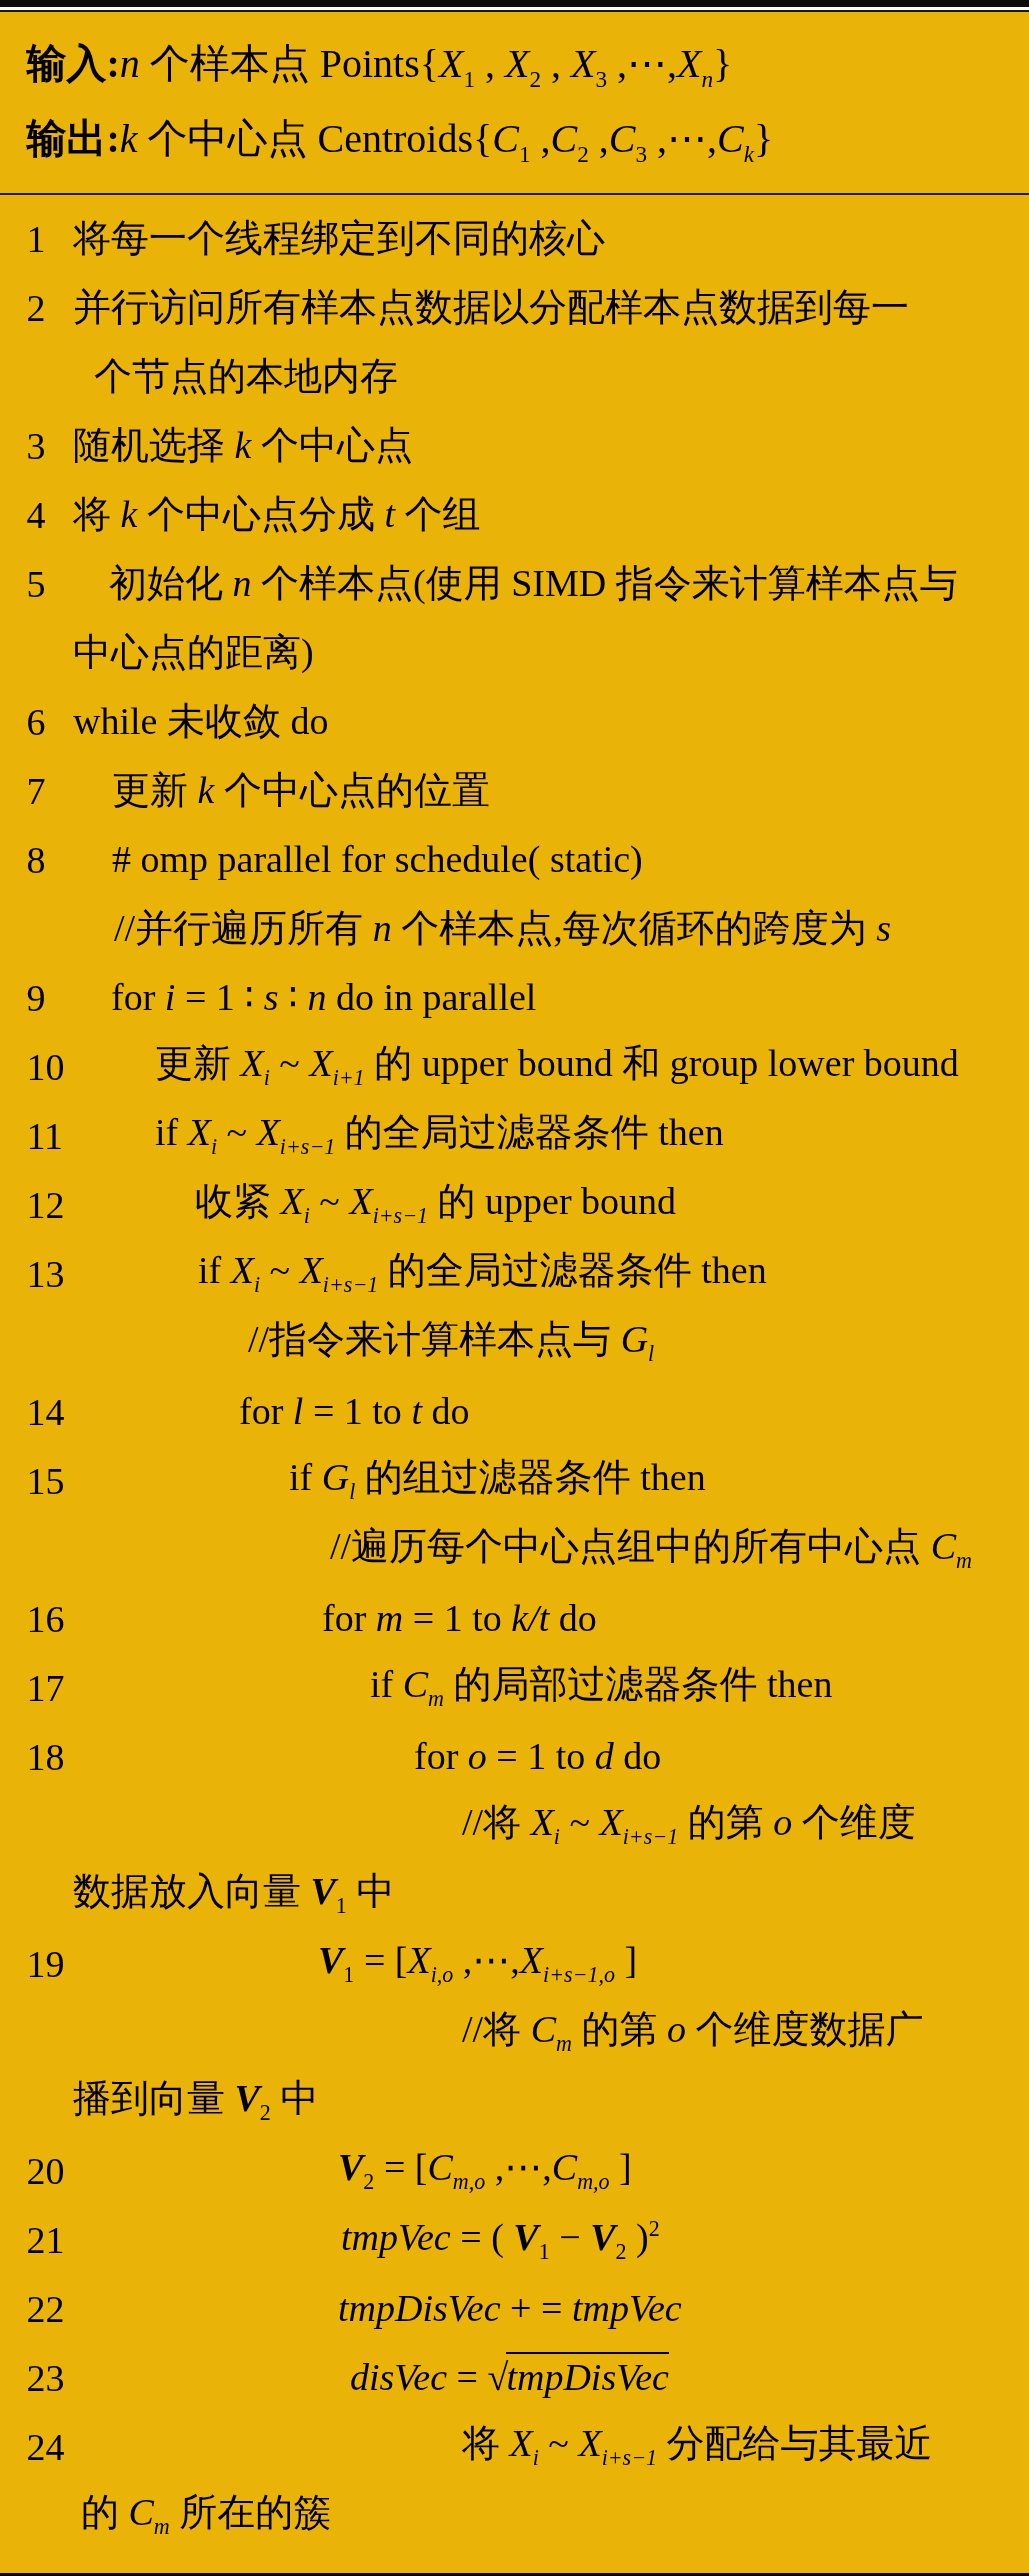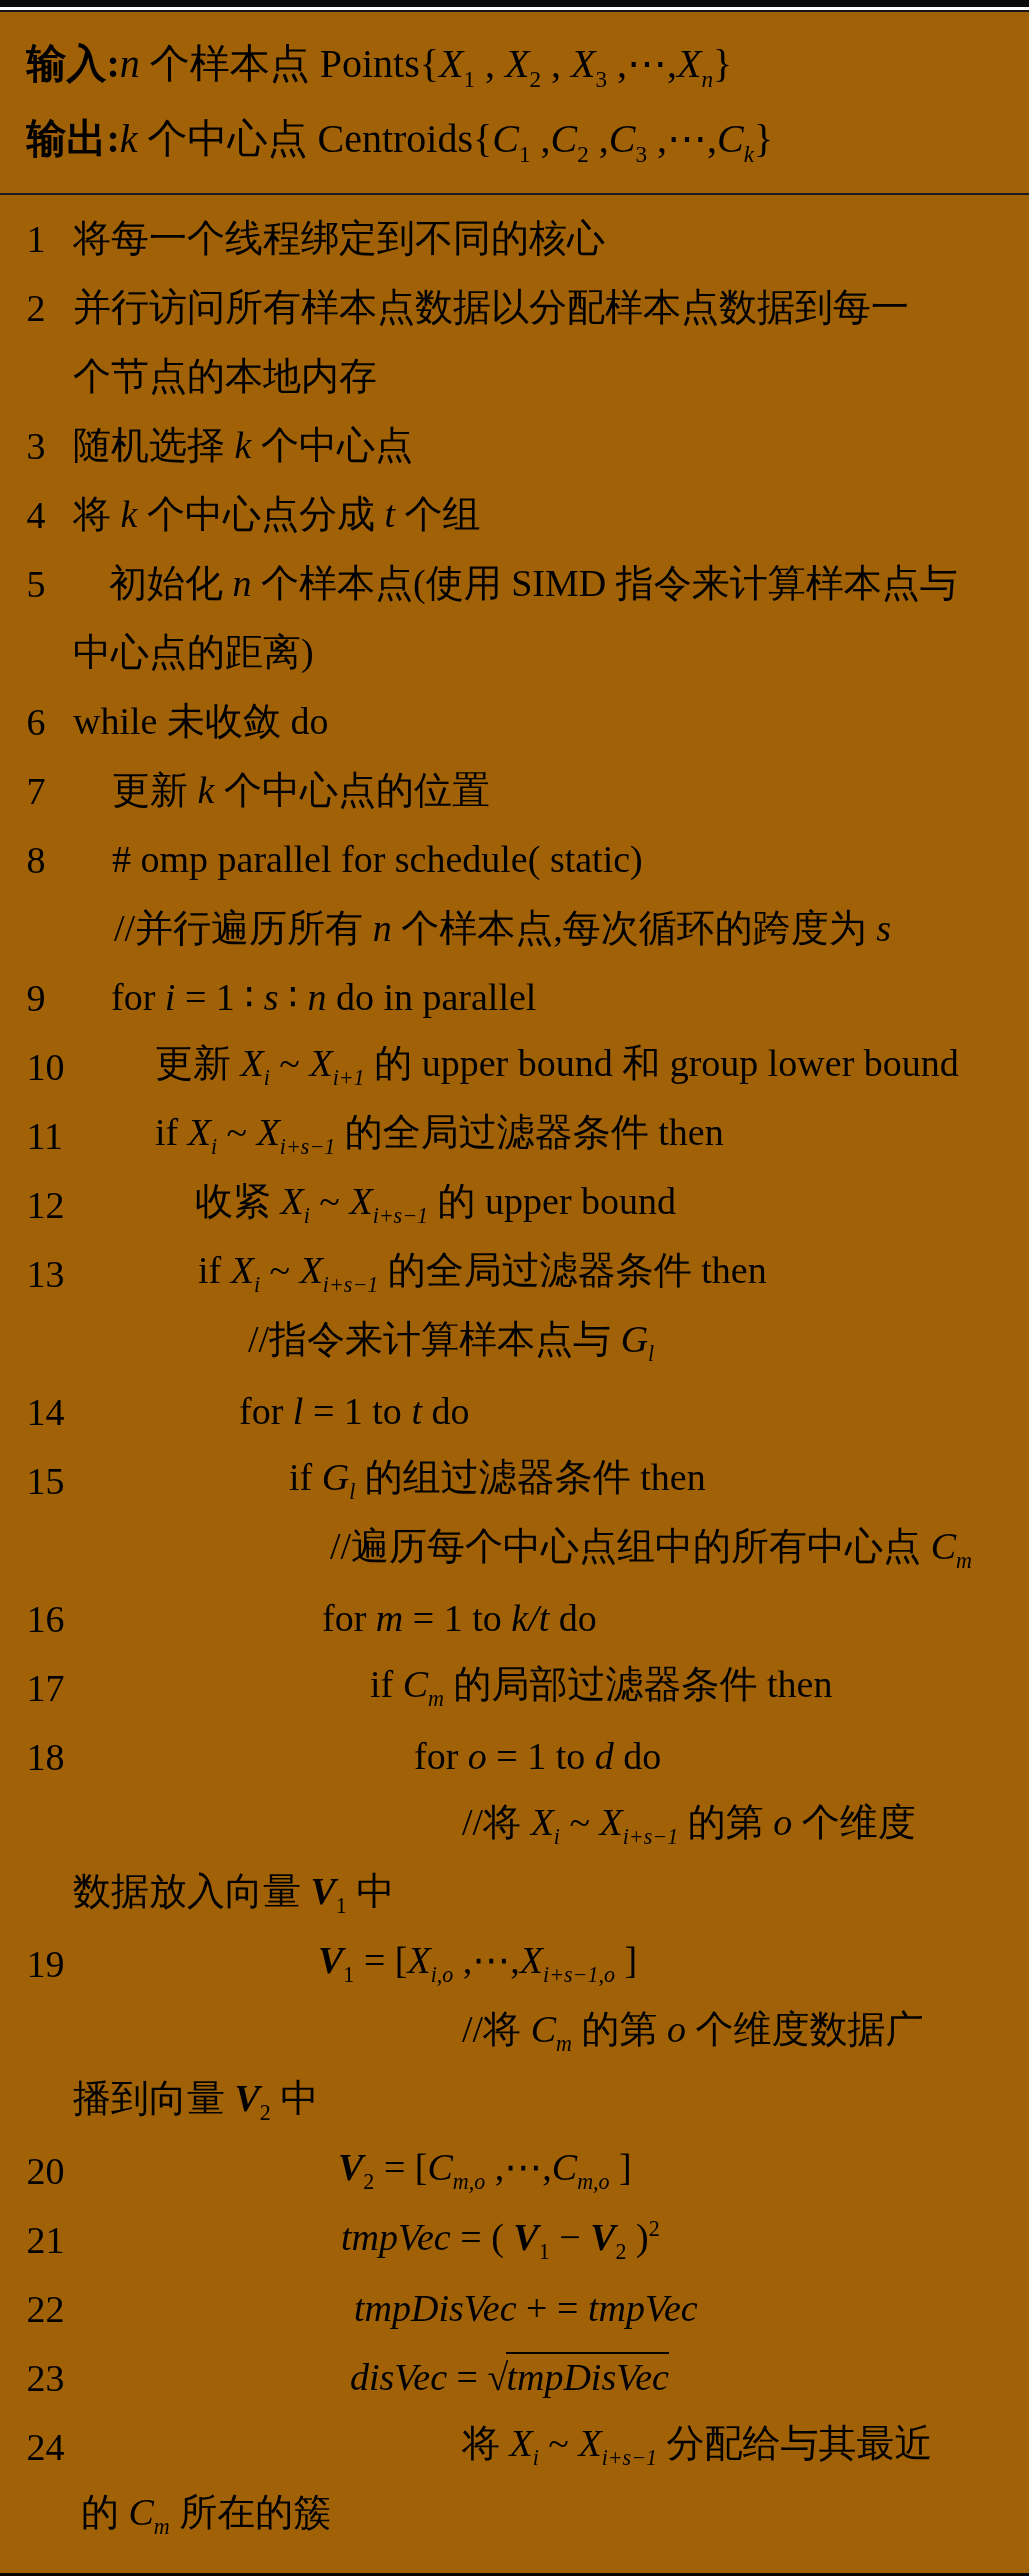--- a/index.html
+++ b/index.html
@@ -5,21 +5,21 @@
   html,body{margin:0;padding:0;background:#ffffff;}
   body{
     width:1029px;
     font-family:"Liberation Serif","DejaVu Serif",serif;
     color:#000;
   }
   .page{
     width:1029px;
     height:2576px;
     box-sizing:border-box;
-    background:#a16207;
+    background:#eab308;
     position:relative;
     overflow:hidden;
   }
   .rule-thick{height:6.6px;background:#0b0b0b;}
   .rule-gap{height:3.3px;background:#fff;}
   .rule-thin{height:2.6px;background:#161616;}
   .rule-mid{height:2.6px;background:#1a1a1a;}
   .rule-bottom{height:8.6px;background:#050505;margin-top:22.5px;}
 
   .hdr{padding:17px 0 13.2px 0;}
@@ -79,21 +79,21 @@
   <div class="body-rows" id="algo-body">
       <div class="row">
         <span class="num">1</span>
         <span class="txt" style="padding-left: 73px;"><span class="seg c">将每一个线程绑定到不同的核心</span></span>
       </div>
       <div class="row">
         <span class="num">2</span>
         <span class="txt" style="padding-left: 73px;"><span class="seg c">并行访问所有样本点数据以分配样本点数据到每一</span></span>
       </div>
       <div class="row">
-        <span class="txt" style="padding-left: 73px;"><span class="seg c">个节点的本地内存</span></span>
+        <span class="txt" style="padding-left: 94px;"><span class="seg c">个节点的本地内存</span></span>
       </div>
       <div class="row">
         <span class="num">3</span>
         <span class="txt" style="padding-left: 73px;"><span class="seg c">随机选择 </span><span class="seg i">k</span><span class="seg c"> 个中心点</span></span>
       </div>
       <div class="row">
         <span class="num">4</span>
         <span class="txt" style="padding-left: 73px;"><span class="seg c">将 </span><span class="seg i">k</span><span class="seg c"> 个中心点分成 </span><span class="seg i">t</span><span class="seg c"> 个组</span></span>
       </div>
       <div class="row">
@@ -183,21 +183,21 @@
       <div class="row">
         <span class="num">20</span>
         <span class="txt" style="padding-left: 338px;"><span class="seg bi">V</span><span class="seg sub">2</span><span class="seg c"> = [</span><span class="seg i">C</span><span class="seg subi">m,o</span><span class="seg c"> ,⋯,</span><span class="seg i">C</span><span class="seg subi">m,o</span><span class="seg c"> ]</span></span>
       </div>
       <div class="row">
         <span class="num">21</span>
         <span class="txt" style="padding-left: 341px;"><span class="seg i">tmpVec</span><span class="seg c"> = ( </span><span class="seg bi">V</span><span class="seg sub">1</span><span class="seg c"> − </span><span class="seg bi">V</span><span class="seg sub">2</span><span class="seg c"> )</span><span class="seg sup">2</span></span>
       </div>
       <div class="row">
         <span class="num">22</span>
-        <span class="txt" style="padding-left: 338px; margin-left: 16px;"><span class="seg i">tmpDisVec</span><span class="seg c"> + = </span><span class="seg i">tmpVec</span></span>
+        <span class="txt" style="padding-left: 338px;"><span class="seg i">tmpDisVec</span><span class="seg c"> + = </span><span class="seg i">tmpVec</span></span>
       </div>
       <div class="row">
         <span class="num">23</span>
         <span class="txt" style="padding-left: 350px;"><span class="seg i">disVec</span><span class="seg c"> = </span><span class="seg root">√</span><span class="seg ovl">tmpDisVec</span></span>
       </div>
       <div class="row">
         <span class="num">24</span>
         <span class="txt" style="padding-left: 462px;"><span class="seg c">将 </span><span class="seg i">X</span><span class="seg subi">i</span><span class="seg c"> ~ </span><span class="seg i">X</span><span class="seg subi">i+s−1</span><span class="seg c"> 分配给与其最近</span></span>
       </div>
       <div class="row">

